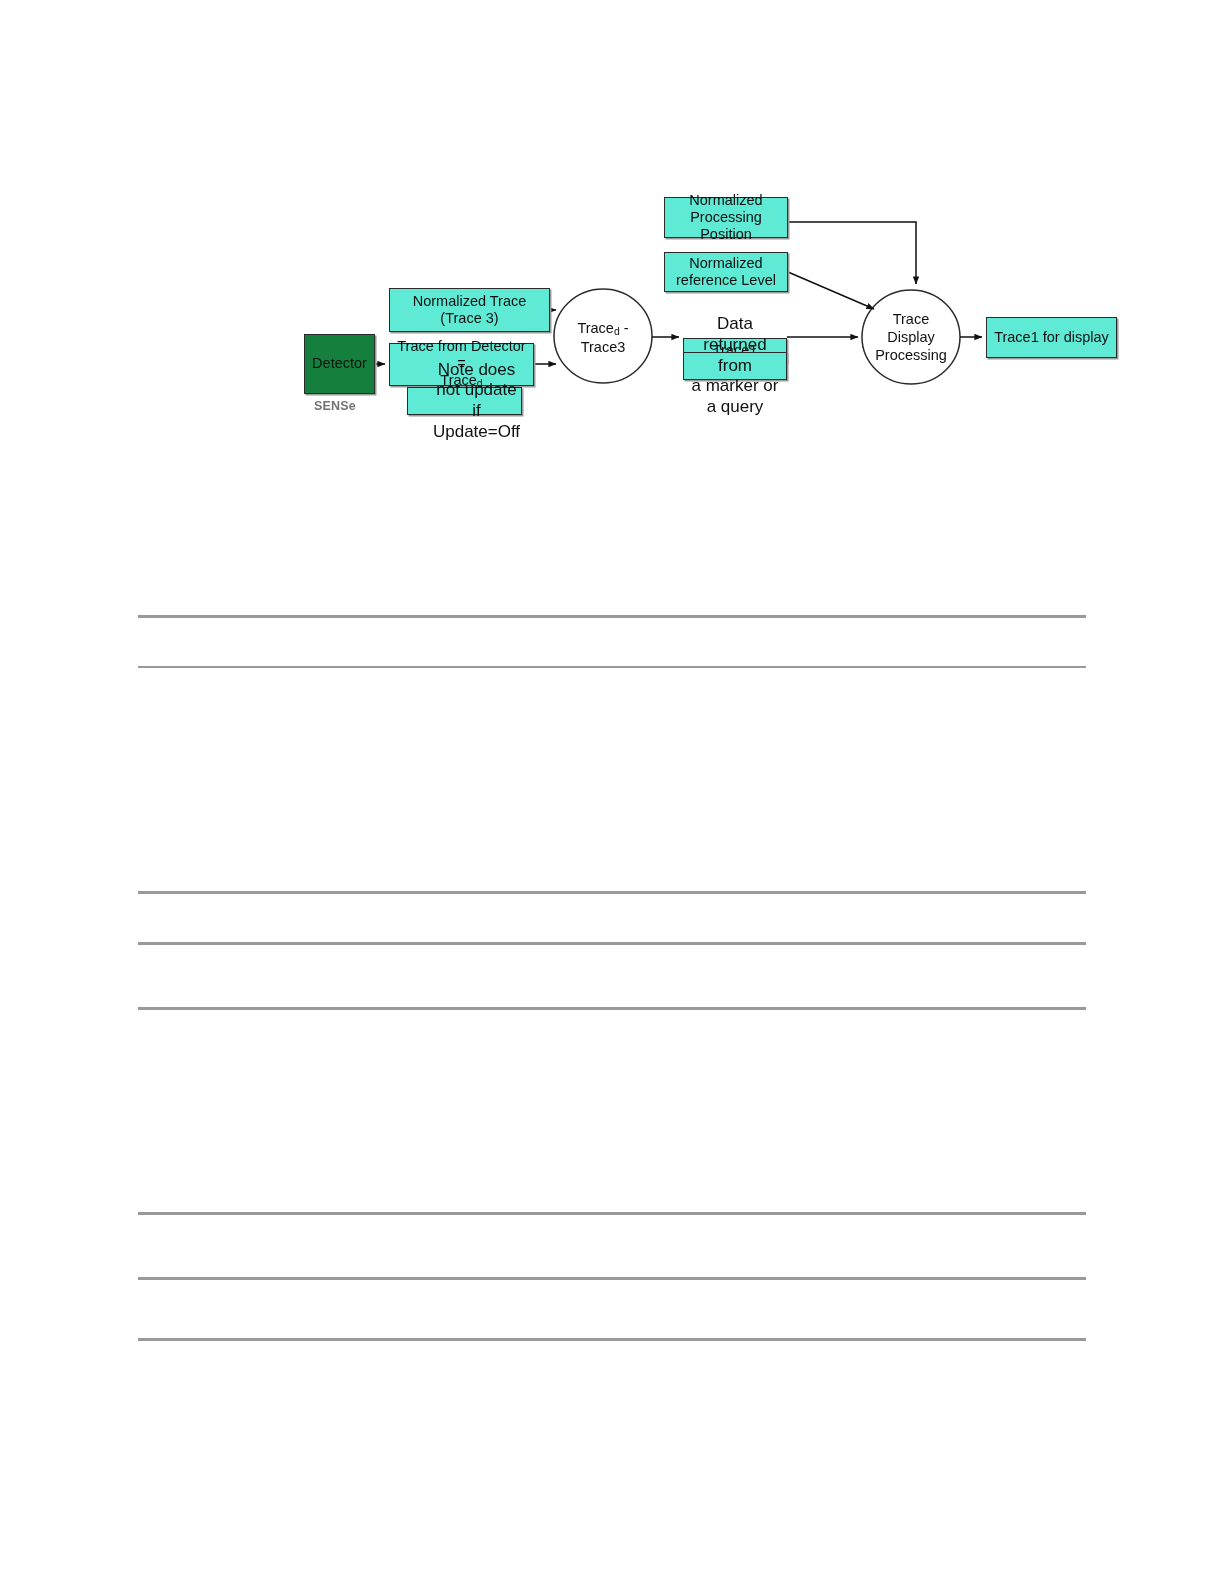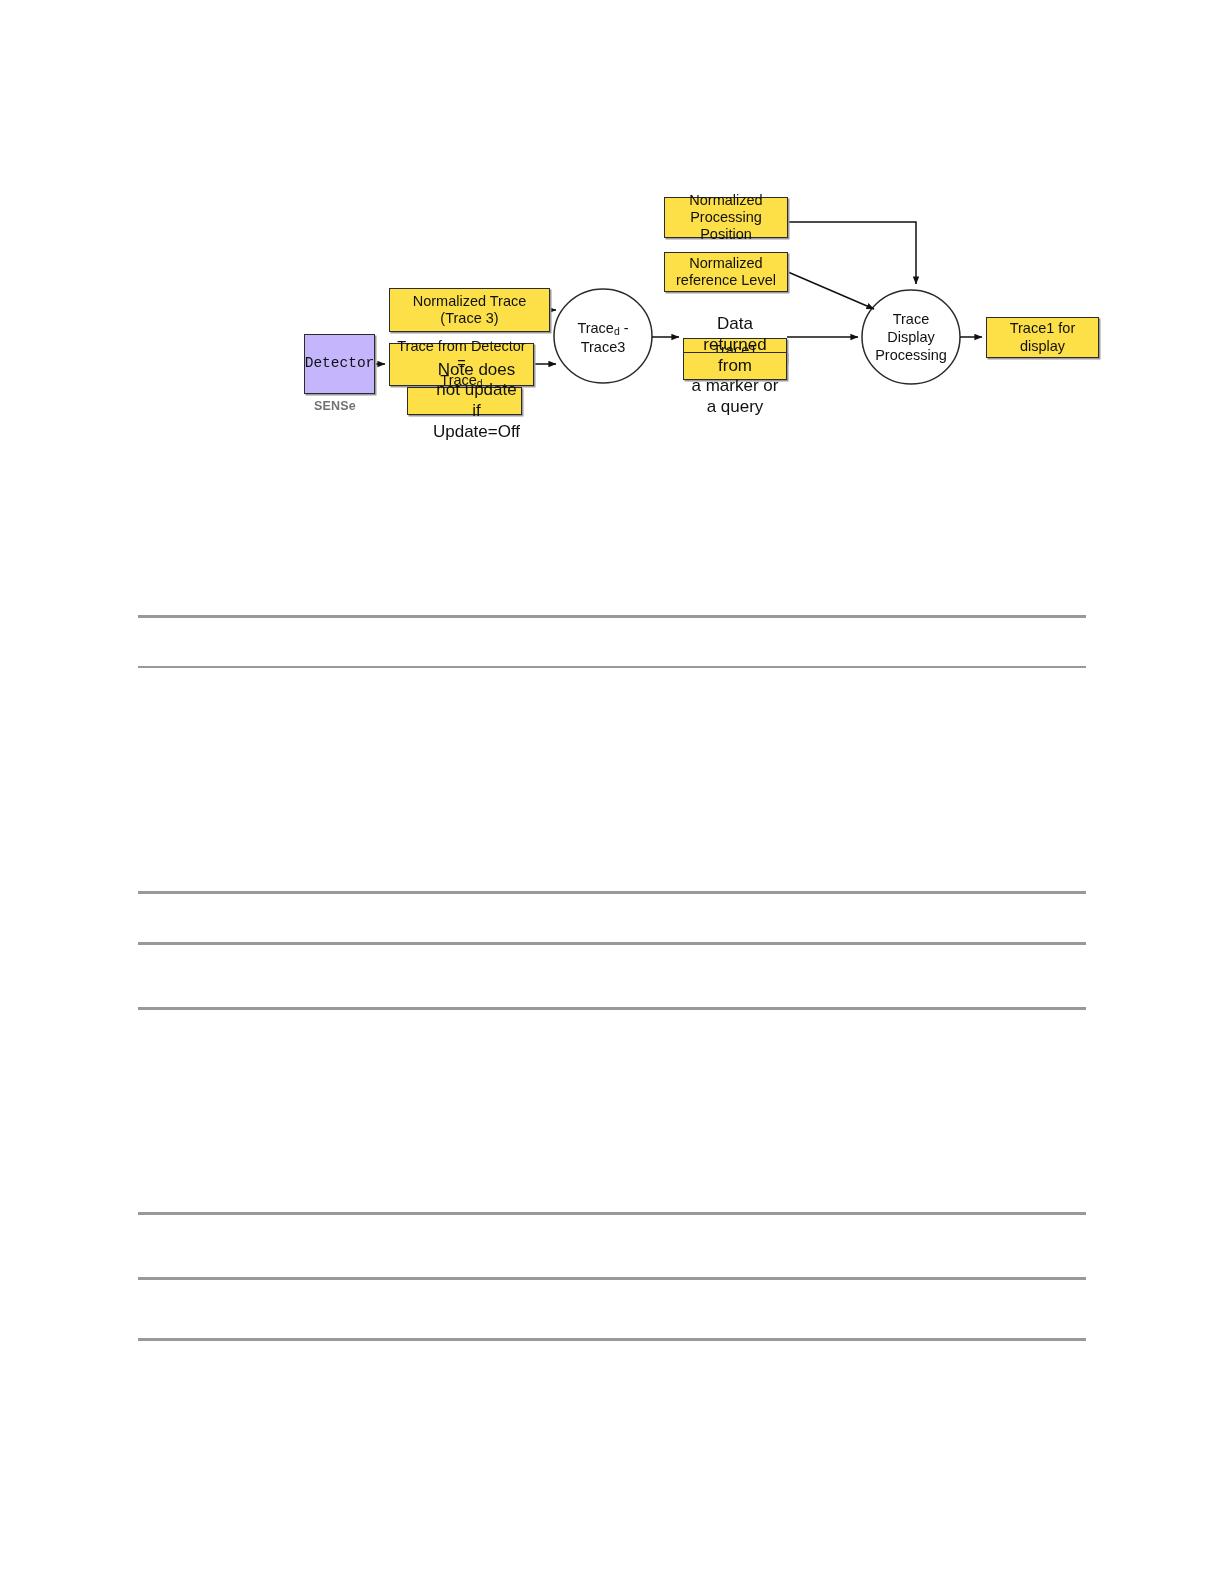--- a/index.html
+++ b/index.html
@@ -37,36 +37,35 @@
     top: 0;
     width: 1224px;
     height: 470px;
     overflow: visible;
   }
 
   .node-box {
     position: absolute;
     box-sizing: border-box;
     border: 1.6px solid #2b2b2b;
-    background: #fde047;
+    background: #5eead4;
     display: flex;
     align-items: center;
     justify-content: center;
     text-align: center;
     line-height: 1.18;
     font-size: 14.5px;
     color: #111;
     padding: 0 4px;
   }
   .node-box.shadowed {
     box-shadow: 1.5px 1.5px 0 0 #9a9a9a;
   }
   .node-box.filled {
-    background: #c4b5fd;
-    font-family: Liberation Mono, monospace;
+    background: #15803d;
   }
   .node-box.small {
     font-size: 17px;
     line-height: 1.22;
   }
 
   .circle-label {
     position: absolute;
     display: flex;
     align-items: center;
@@ -192,21 +191,21 @@
     </div>
 
     <div class="circle-label" style="left:864px; top:310px; width:94px; height:56px;">
       <div>
         <div>Trace</div>
         <div>Display</div>
         <div>Processing</div>
       </div>
     </div>
 
-    <div class="node-box shadowed" style="left:986px; top:317px; width:113px; height:41px;">
+    <div class="node-box shadowed" style="left:986px; top:317px; width:131px; height:41px;">
       <span>Trace1 for display</span>
     </div>
 
   </div>
 
   <div class="hrule thick" style="left:138px; top:615px;  width:948px;"></div>
   <div class="hrule thin" style="left:138px; top:666px;  width:948px;"></div>
   <div class="hrule thick" style="left:138px; top:891px;  width:948px;"></div>
   <div class="hrule thick" style="left:138px; top:942px;  width:948px;"></div>
   <div class="hrule thick" style="left:138px; top:1007px; width:948px;"></div>

